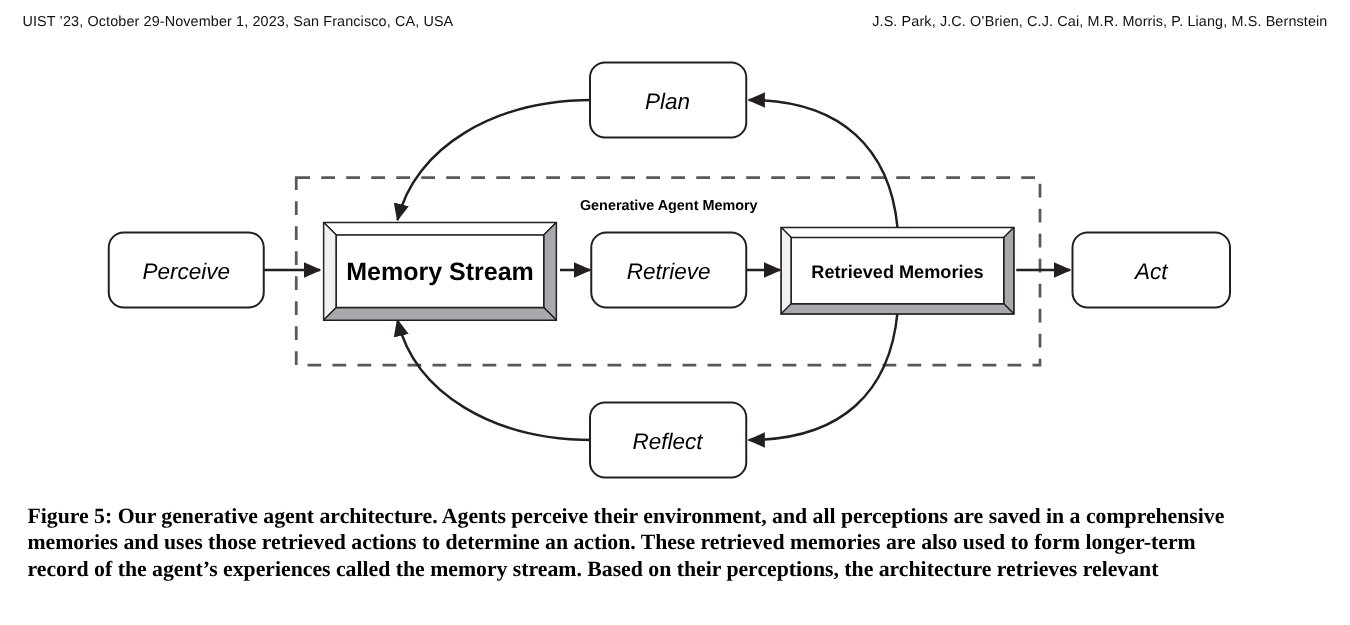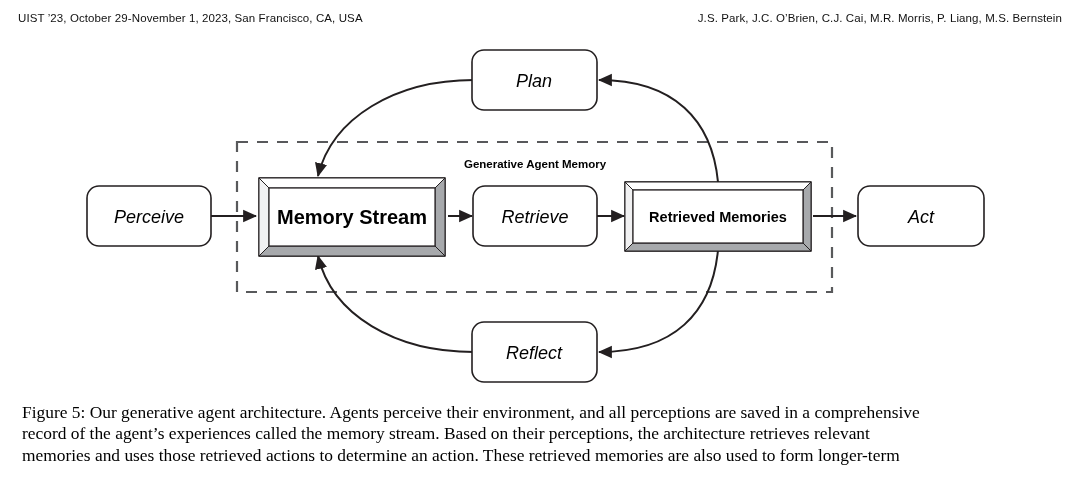--- a/index.html
+++ b/index.html
@@ -70,21 +70,21 @@
     fill: #000;
   }
 
   
   .caption {
     position: absolute;
     top: 402px;
     left: 22px;
     width: 1040px;
     font-family: "Liberation Serif", serif;
-    font-weight: normal;
+    font-weight: bold;
     font-size: 17.4px;
     line-height: 21.4px;
     color: #000;
     text-align: left;
   }
   .caption span { display: block; white-space: nowrap; }
 </style>
 </head>
 <body>
 
@@ -181,15 +181,15 @@
   <g>
     <rect x="472" y="288" width="125" height="60" rx="12" ry="12" fill="#ffffff" stroke="#231f20" stroke-width="1.6"></rect>
     <text class="lbl-italic" x="534" y="325" text-anchor="middle">Reflect</text>
   </g>
 
 </svg>
 </div>
 
 <div class="caption">
   <span>Figure 5: Our generative agent architecture. Agents perceive their environment, and all perceptions are saved in a comprehensive</span>
+  <span>memories and uses those retrieved actions to determine an action. These retrieved memories are also used to form longer-term</span>
   <span>record of the agent’s experiences called the memory stream. Based on their perceptions, the architecture retrieves relevant</span>
-  <span>memories and uses those retrieved actions to determine an action. These retrieved memories are also used to form longer-term</span>
 </div>
 
 </body></html>

